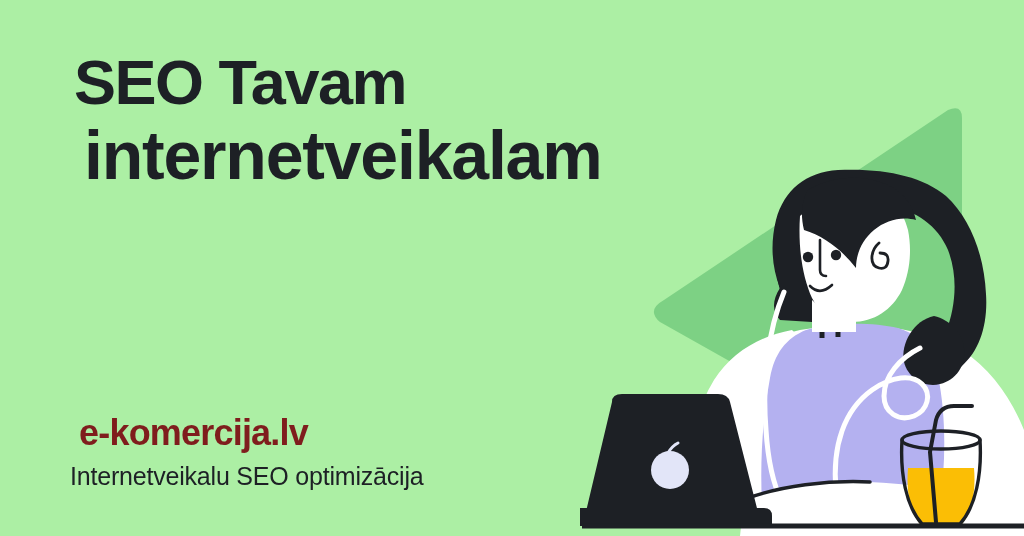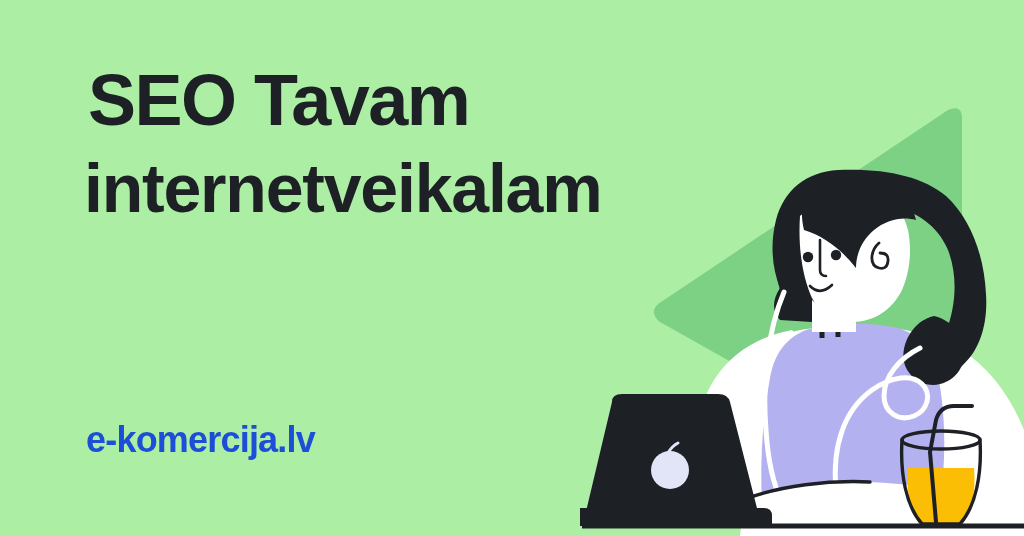--- a/index.html
+++ b/index.html
@@ -29,22 +29,22 @@
     width: 1024px;
     height: 536px;
   }
   .text-block {
     position: absolute;
     left: 72px;
     top: 48px;
     width: 620px;
   }
   .headline-1 {
-    margin: 16px;
-    font-size: 72px;
+    margin: 2px;
+    font-size: 63px;
     line-height: 1.02;
     font-weight: 700;
     letter-spacing: -1.5px;
     color: #1D2025;
     white-space: nowrap;
   }
   .headline-2 {
     margin: 12px;
     margin-top: 6px;
     font-size: 68px;
@@ -54,26 +54,26 @@
     color: #1D2025;
     white-space: nowrap;
   }
   .brand-block {
     position: absolute;
     left: 70px;
     top: 404px;
     width: 520px;
   }
   .brand-name {
-    margin: 16px;
+    margin: 9px;
     font-size: 36px;
     line-height: 1.1;
     font-weight: 700;
     letter-spacing: -0.8px;
-    color: #1d4ed8;
+    color: #7f1d1d;
     white-space: nowrap;
   }
   .brand-tagline {
     margin: 0;
     margin-top: 9px;
     font-size: 25px;
     line-height: 1.15;
     font-weight: 400;
     letter-spacing: -0.2px;
     color: #1D2025;
@@ -242,15 +242,16 @@
     </g>
   </svg>
 
   <div class="text-block">
     <h1 class="headline-1">SEO Tavam</h1>
     <h2 class="headline-2">internetveikalam</h2>
   </div>
 
   <div class="brand-block">
     <div class="brand-name">e-komercija.lv</div>
+    <div class="brand-tagline">Internetveikalu SEO optimizācija</div>
   </div>
 
 </div>
 
 </body></html>

